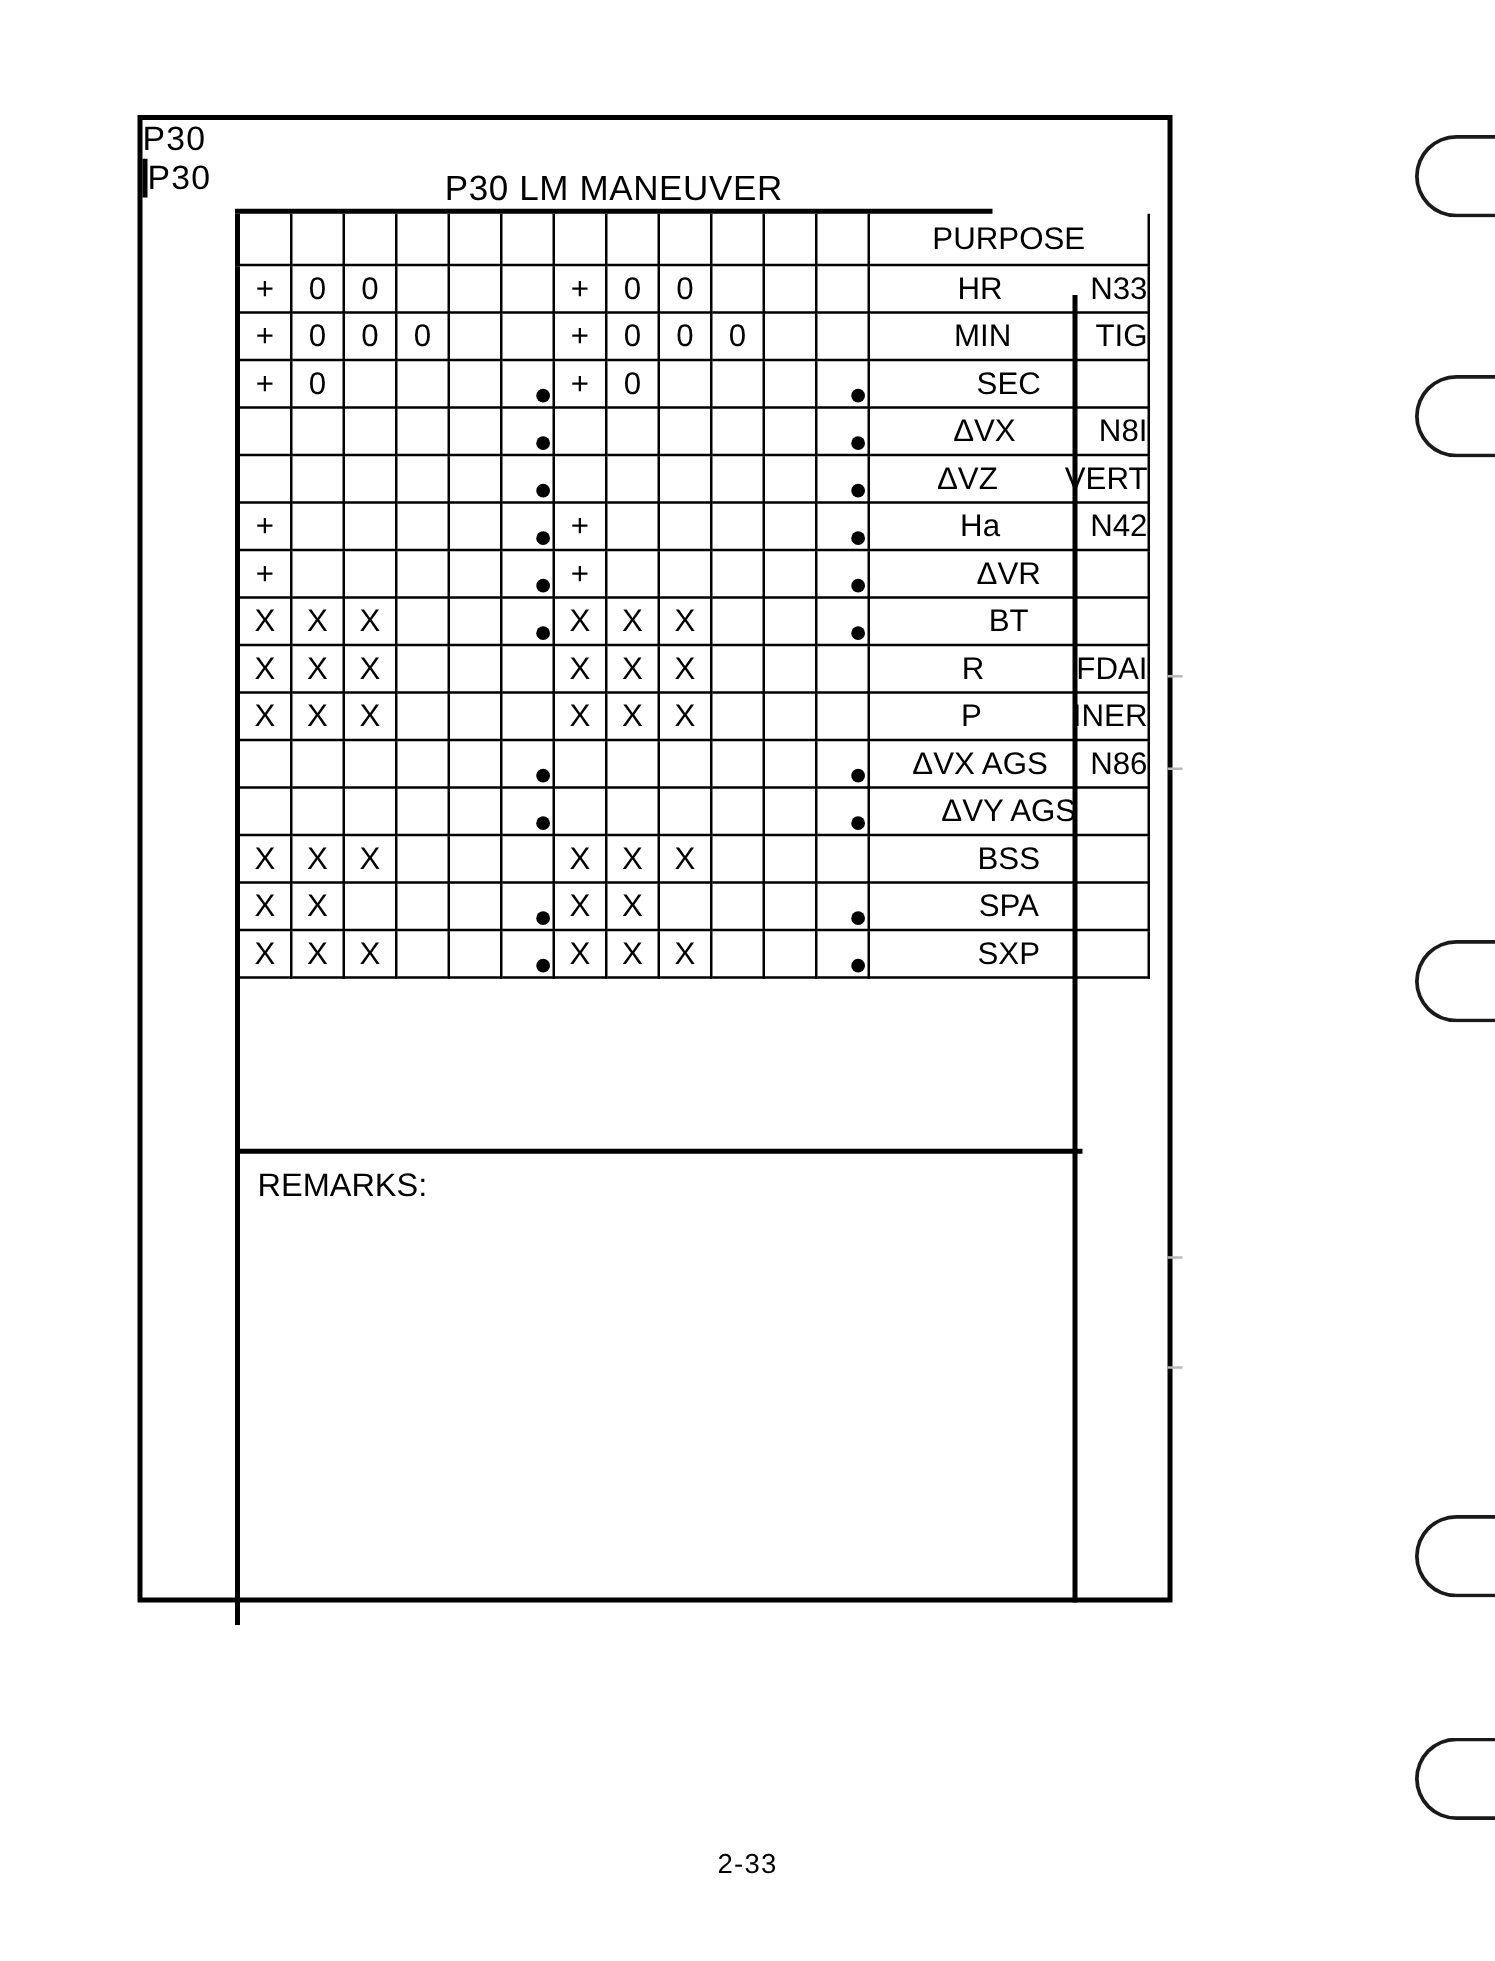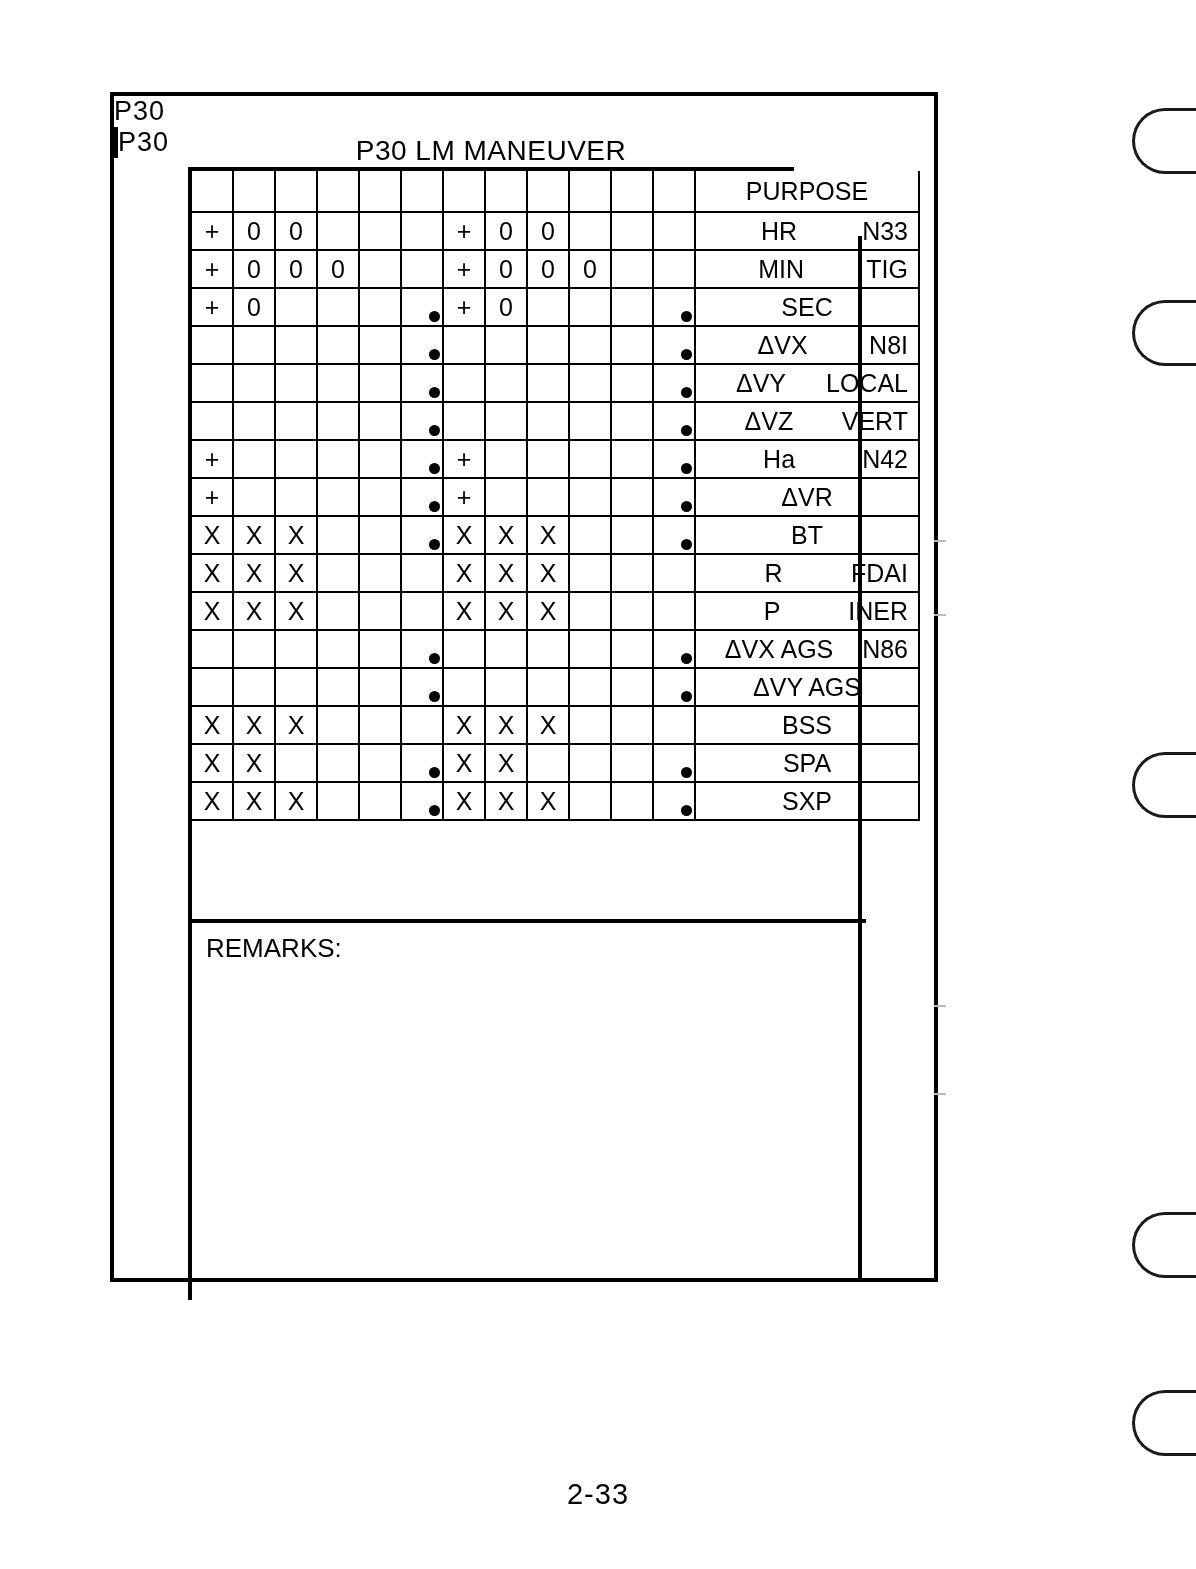--- a/index.html
+++ b/index.html
@@ -103,21 +103,20 @@
     width: 222px;
     border-left: 4px solid #000;
     text-align: left;
     padding-left: 10px;
     font-size: 25px;
     white-space: nowrap;
   }
   td.label .lbl-main { display: inline-block; }
   td.label .lbl-right {
     float: right;
-    padding-right: 10px;
   }
   tr.hdr td { height: 40px; }
 
   
   tr td:first-child { border-left: 4px solid #000; }
   tr:first-child td { border-top: none; }
 
   
   .dot {
     position: absolute;
@@ -162,21 +161,21 @@
     background: #000;
   }
 
   
   #page-number {
     position: absolute;
     left: 0;
     top: 1478px;
     width: 1196px;
     text-align: center;
-    font-size: 29px;
+    font-size: 22px;
     letter-spacing: 1px;
   }
 
   
   .hole {
     position: absolute;
     right: -2px;
     width: 66px;
     height: 66px;
     background: #ffffff;
@@ -318,39 +317,20 @@
                 <span class="dot"></span>
               </td>
               <td class="c"></td>
               <td class="c"></td>
               <td class="c"></td>
               <td class="c"></td>
               <td class="c"></td>
               <td class="sep">
                 <span class="dot"></span>
               </td>
-              <td class="label"><span class="lbl-main">ΔVY</span><span class="lbl-right">LOCAL</span></td>
-            </tr>
-            <tr>
-              <td class="c"></td>
-              <td class="c"></td>
-              <td class="c"></td>
-              <td class="c"></td>
-              <td class="c"></td>
-              <td class="sep blk-end">
-                <span class="dot"></span>
-              </td>
-              <td class="c"></td>
-              <td class="c"></td>
-              <td class="c"></td>
-              <td class="c"></td>
-              <td class="c"></td>
-              <td class="sep">
-                <span class="dot"></span>
-              </td>
               <td class="label"><span class="lbl-main">ΔVZ</span><span class="lbl-right">VERT</span></td>
             </tr>
             <tr>
               <td class="c">+</td>
               <td class="c"></td>
               <td class="c"></td>
               <td class="c"></td>
               <td class="c"></td>
               <td class="sep blk-end">
                 <span class="dot"></span>

